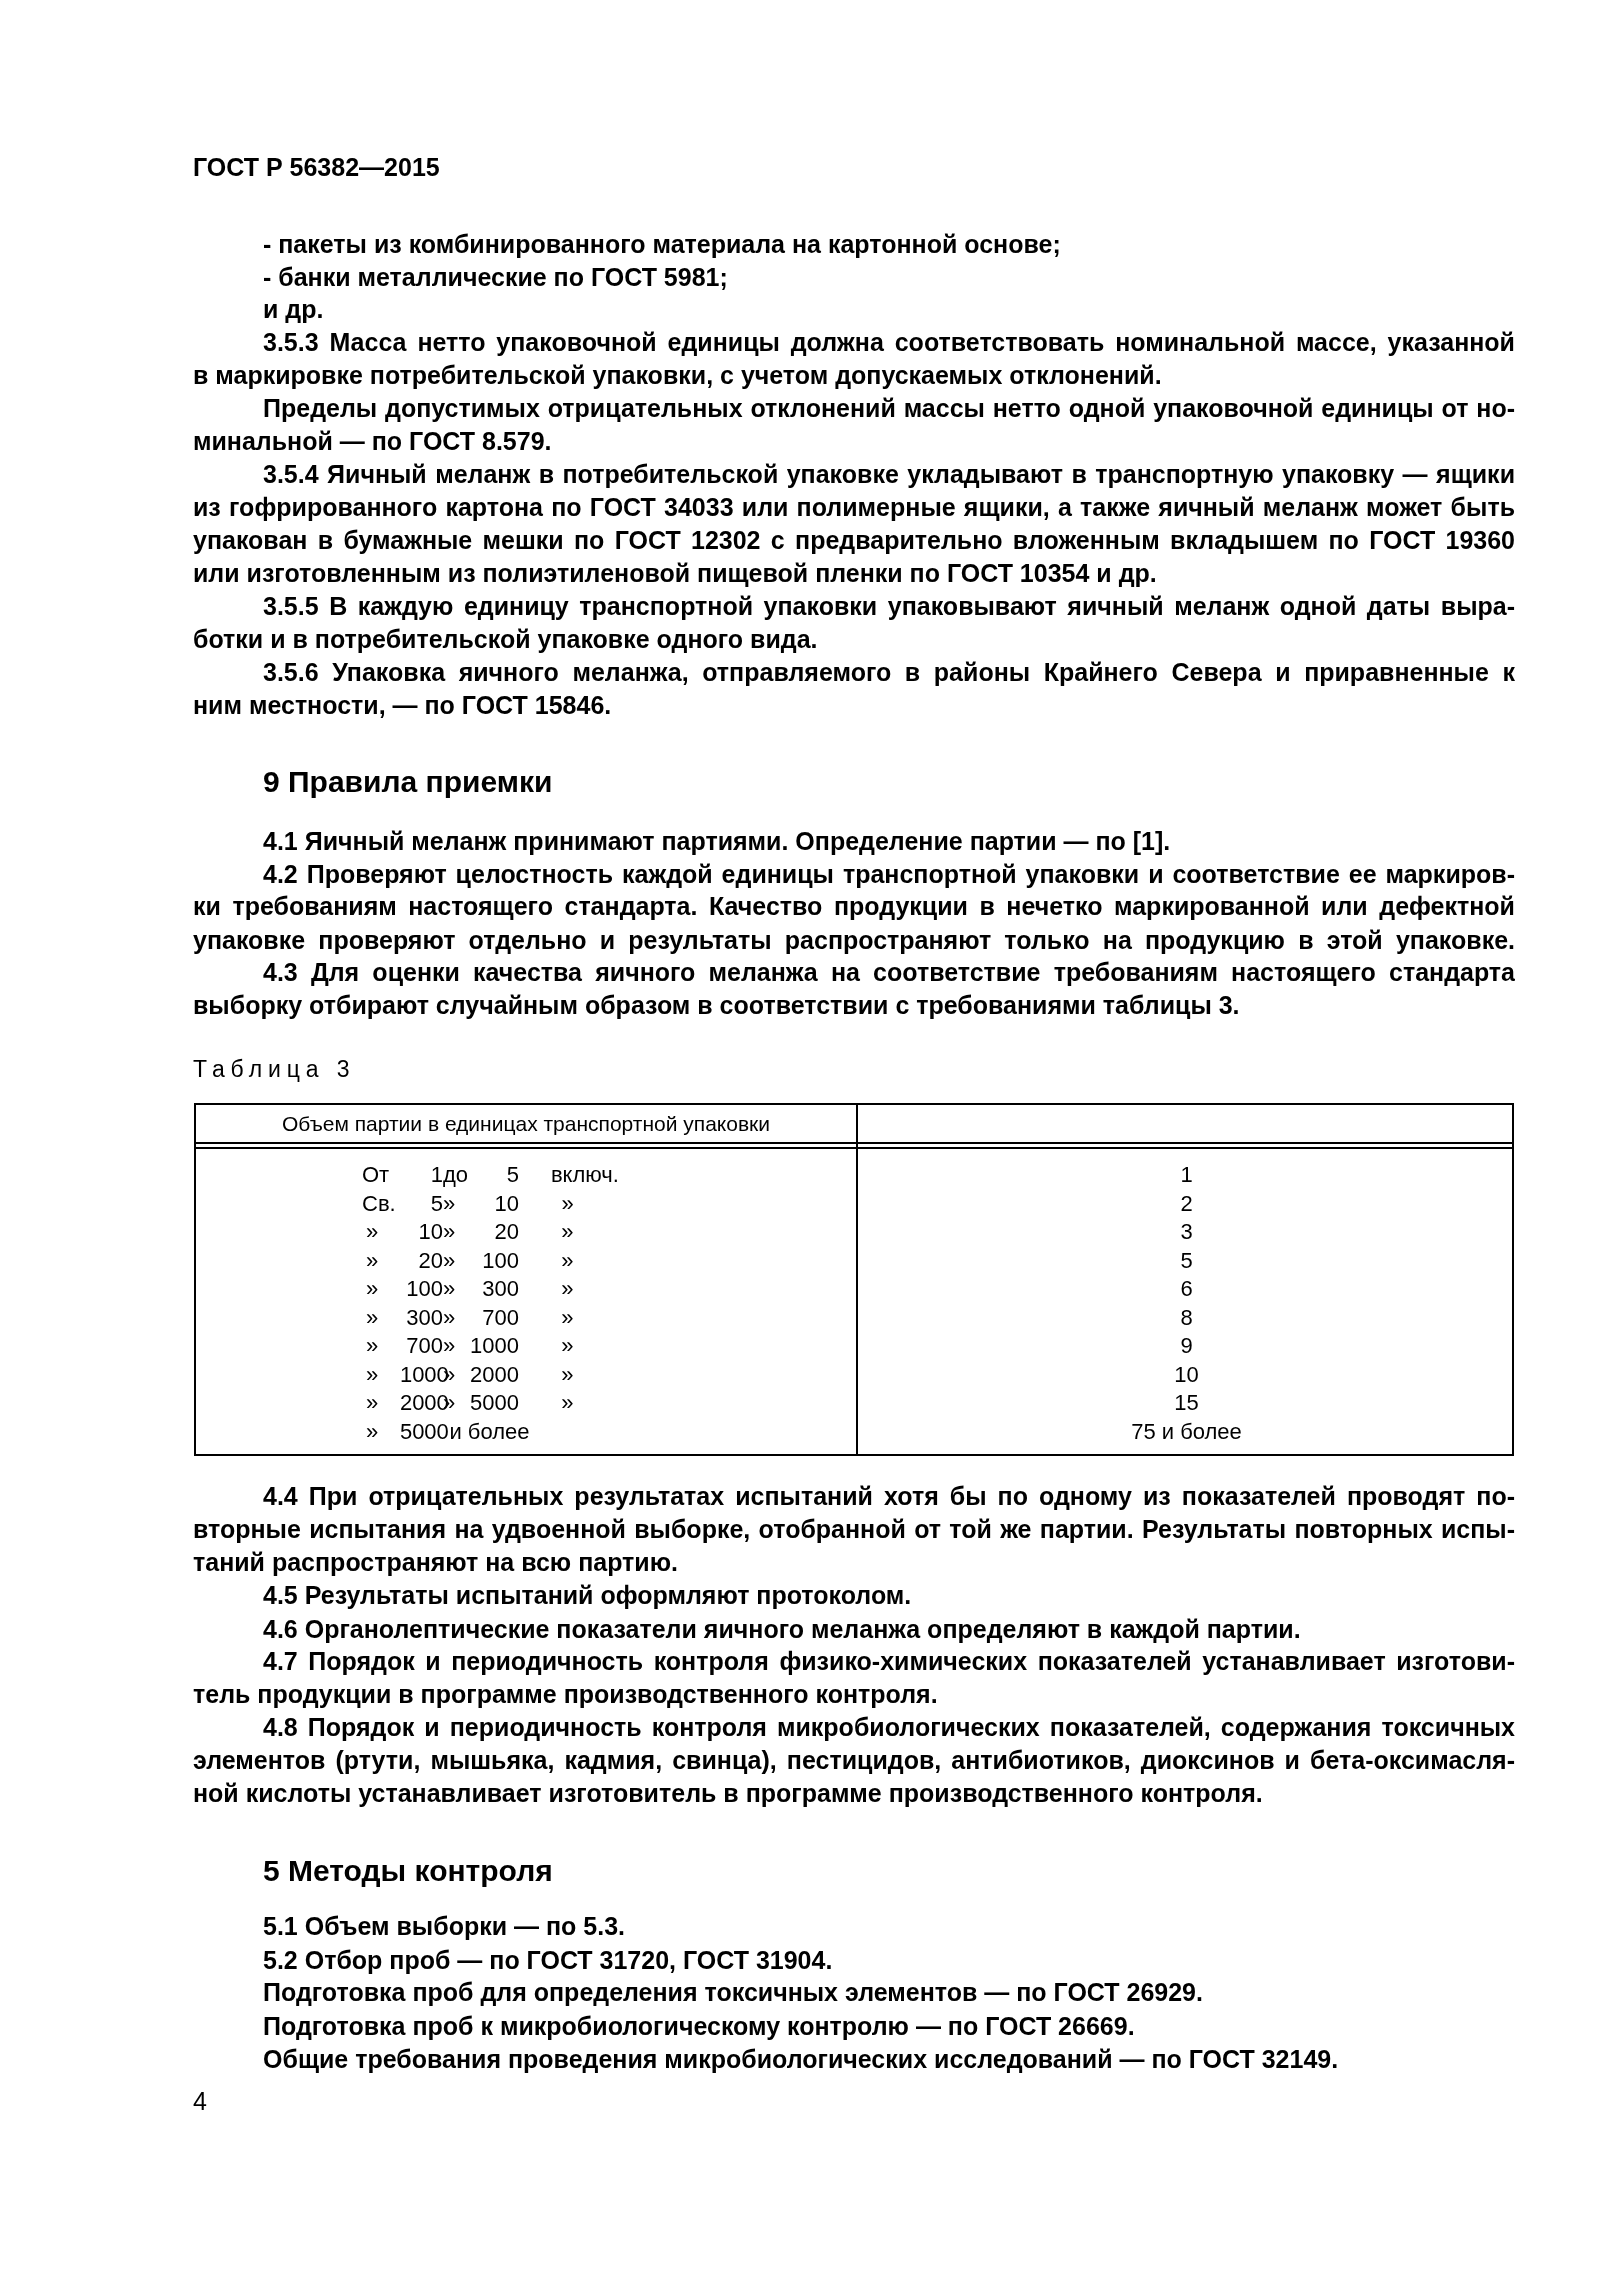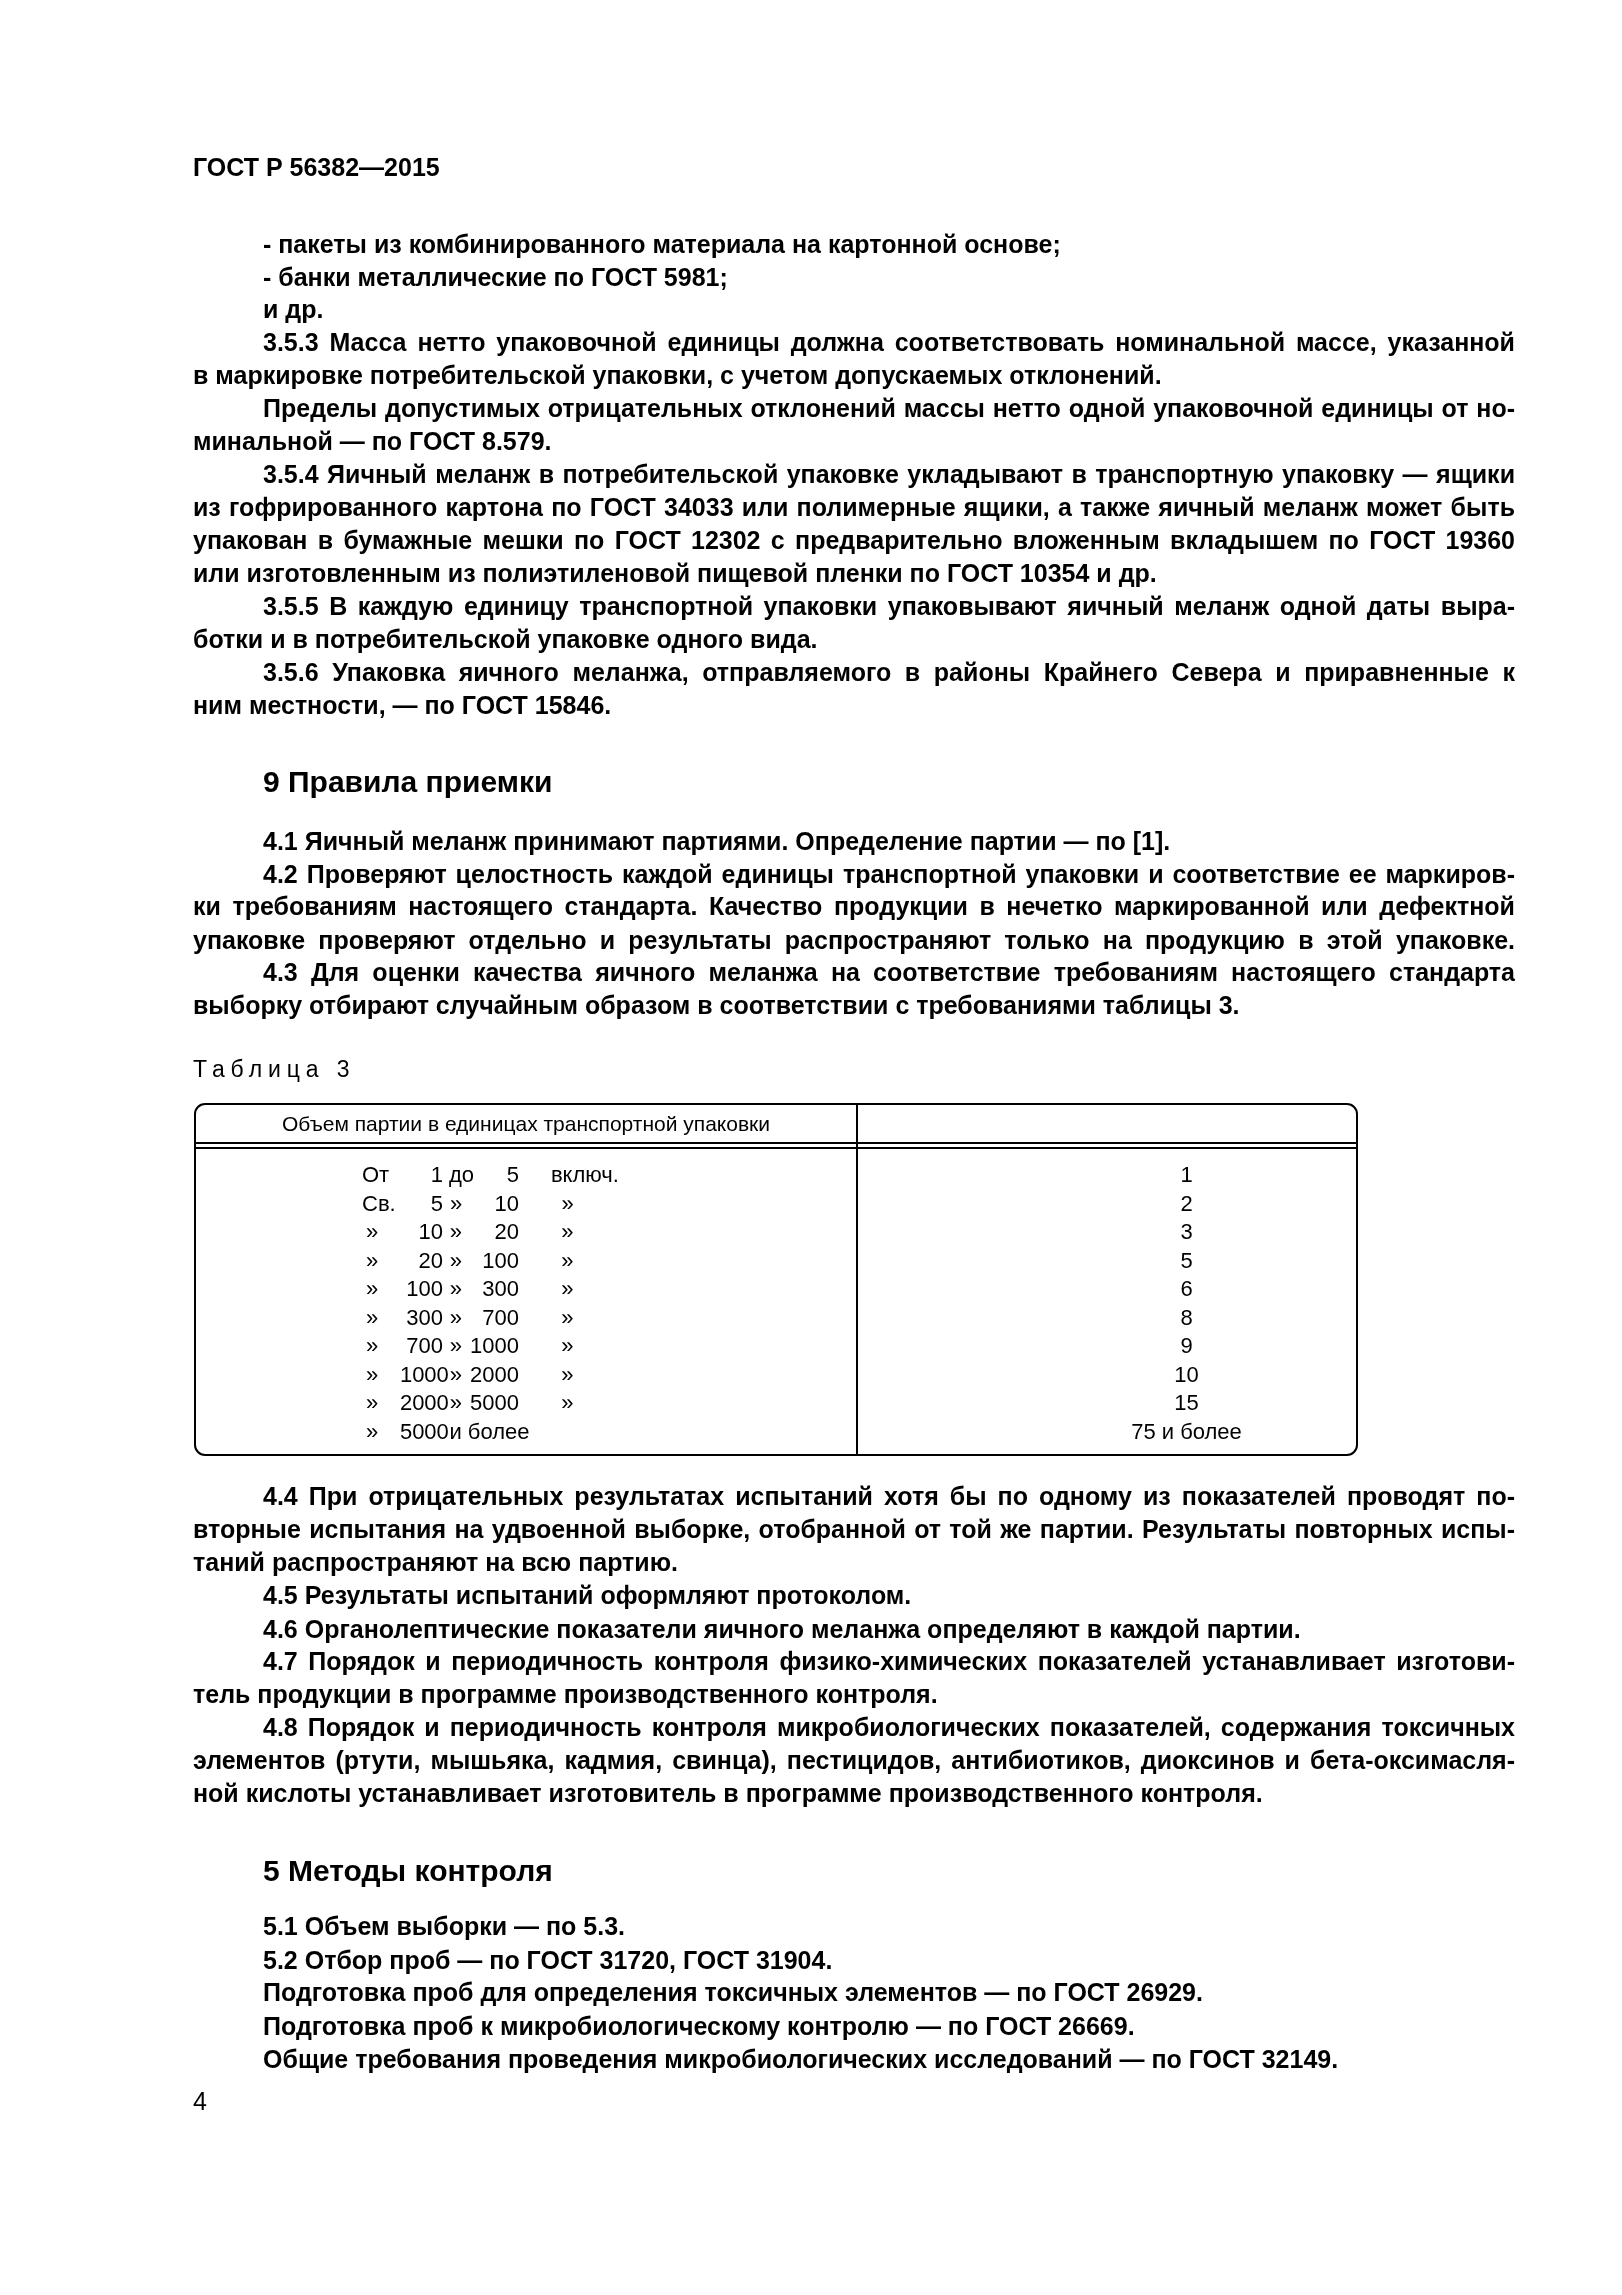--- a/index.html
+++ b/index.html
@@ -6,35 +6,35 @@
   body { width: 1623px; height: 2295px; position: relative; overflow: hidden;
          font-family: "Liberation Sans", sans-serif; color: #000; }
   .ln { position: absolute; left: 193px; width: 1322px; font-size: 25px; line-height: 30px; white-space: nowrap; font-weight: bold; }
   .ind { left: 263px; width: 1252px; }
   .just { text-align: justify; text-align-last: justify; white-space: normal; height: 30px; overflow: hidden; }
   .hdr { position: absolute; left: 193px; top: 152px; font-size: 25px; font-weight: bold; line-height: 30px; }
   .h2 { position: absolute; left: 263px; font-size: 30px; font-weight: bold; line-height: 37px; }
   .tcap { position: absolute; left: 193px; top: 1055px; font-size: 23px; letter-spacing: 5.9px; line-height: 29px; }
   .pnum { position: absolute; left: 193px; top: 2086px; font-size: 25px; line-height: 30px; }
 
-  .tbl { position: absolute; left: 194px; top: 1103px; width: 1164px; height: 353px;
-         border-top: 2.6px solid #000; border-bottom: 2.6px solid #000; border-left: 2px solid #000; border-right: 2px solid #000; box-sizing: border-box; border-radius: 11px; }
+  .tbl { position: absolute; left: 194px; top: 1103px; width: 1320px; height: 353px;
+         border-top: 2.6px solid #000; border-bottom: 2.6px solid #000; border-left: 2px solid #000; border-right: 2px solid #000; box-sizing: border-box; }
   .tbl .vdiv { position: absolute; left: 660px; top: 0; bottom: 0; border-left: 2px solid #000; }
   .tbl .hsep1 { position: absolute; left: 0; right: 0; top: 37px; border-top: 2.6px solid #000; }
   .tbl .hsep2 { position: absolute; left: 0; right: 0; top: 42px; border-top: 2.6px solid #000; }
   .tbl .th { position: absolute; top: 3.9px; height: 29px; font-size: 21px; line-height: 29px; text-align: center; }
   .tbl .th.c1 { left: 0; width: 660px; }
   .tbl .th.c2 { left: 662px; width: 657px; }
   .tbl .col1 { position: absolute; left: 166px; top: 56px; font-size: 22px; line-height: 28.5px; }
   .tbl .col2 { position: absolute; left: 662px; width: 657px; top: 56px; font-size: 22px; line-height: 28.5px; text-align: center; }
   .row1 { display: flex; white-space: pre; }
   .row1 span { display: inline-block; }
   .c-a { width: 38px; }
   .c-b { width: 43px; text-align: right; }
-  .c-c { width: 26px; text-align: center; }
+  .c-c { width: 26px; text-align: left; }
   .c-d { width: 50px; text-align: right; }
   .c-e { width: 79px; padding-left: 14.4px; margin-left: 28px; }
 </style>
 </head>
 <body>
 
 <div class="hdr">ГОСТ Р 56382—2015</div>
 
 <div class="ln ind" style="top:229px">- пакеты из комбинированного материала на картонной основе;</div>
 <div class="ln ind" style="top:262px">- банки металлические по ГОСТ 5981;</div>

